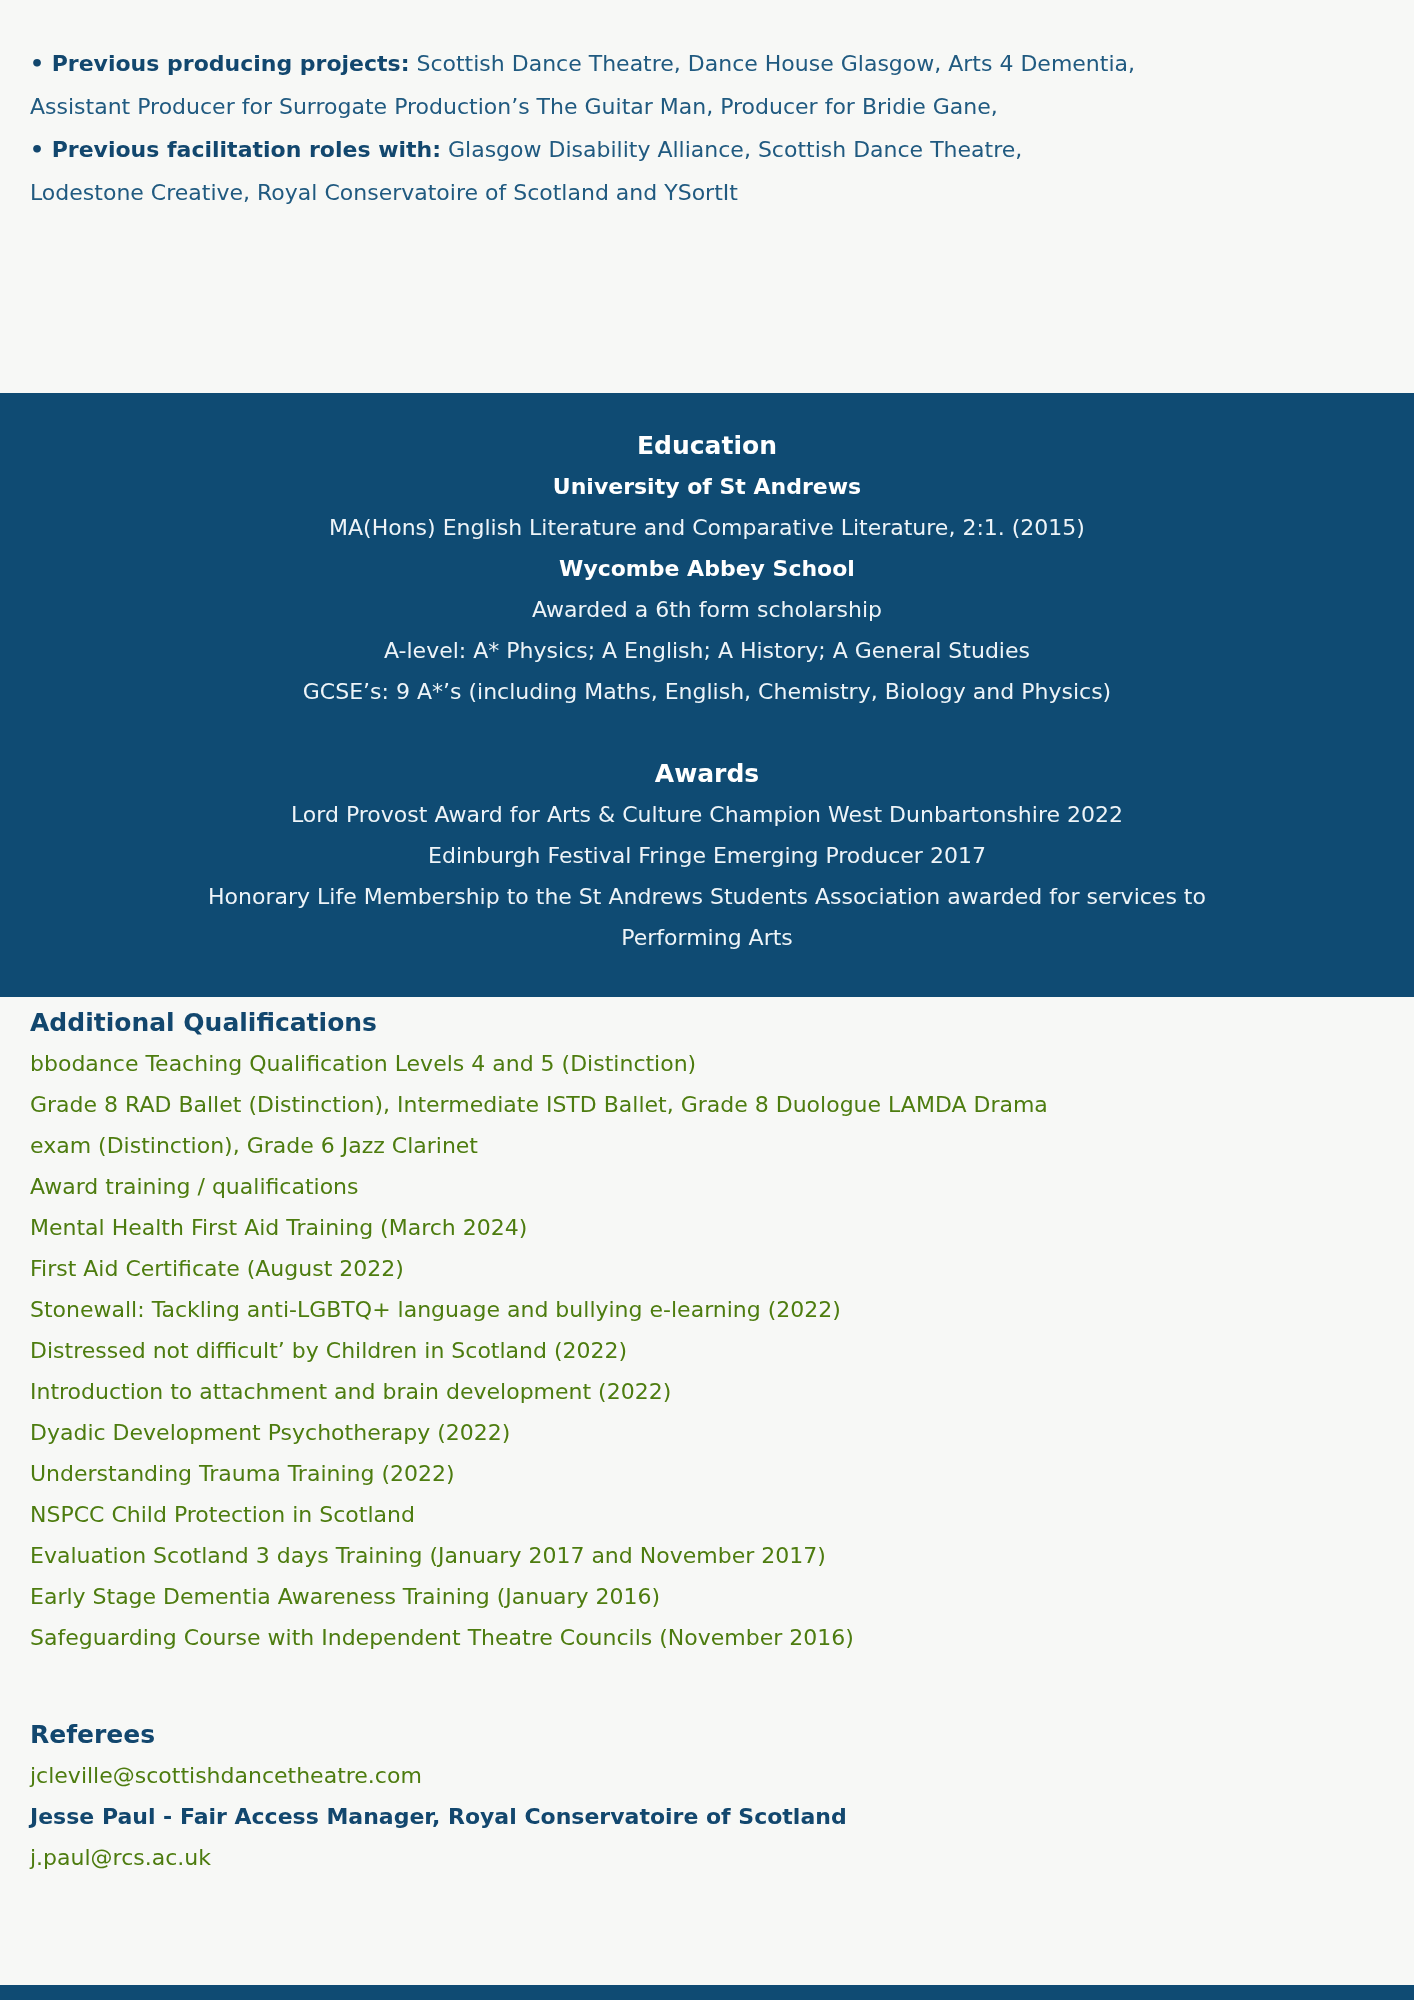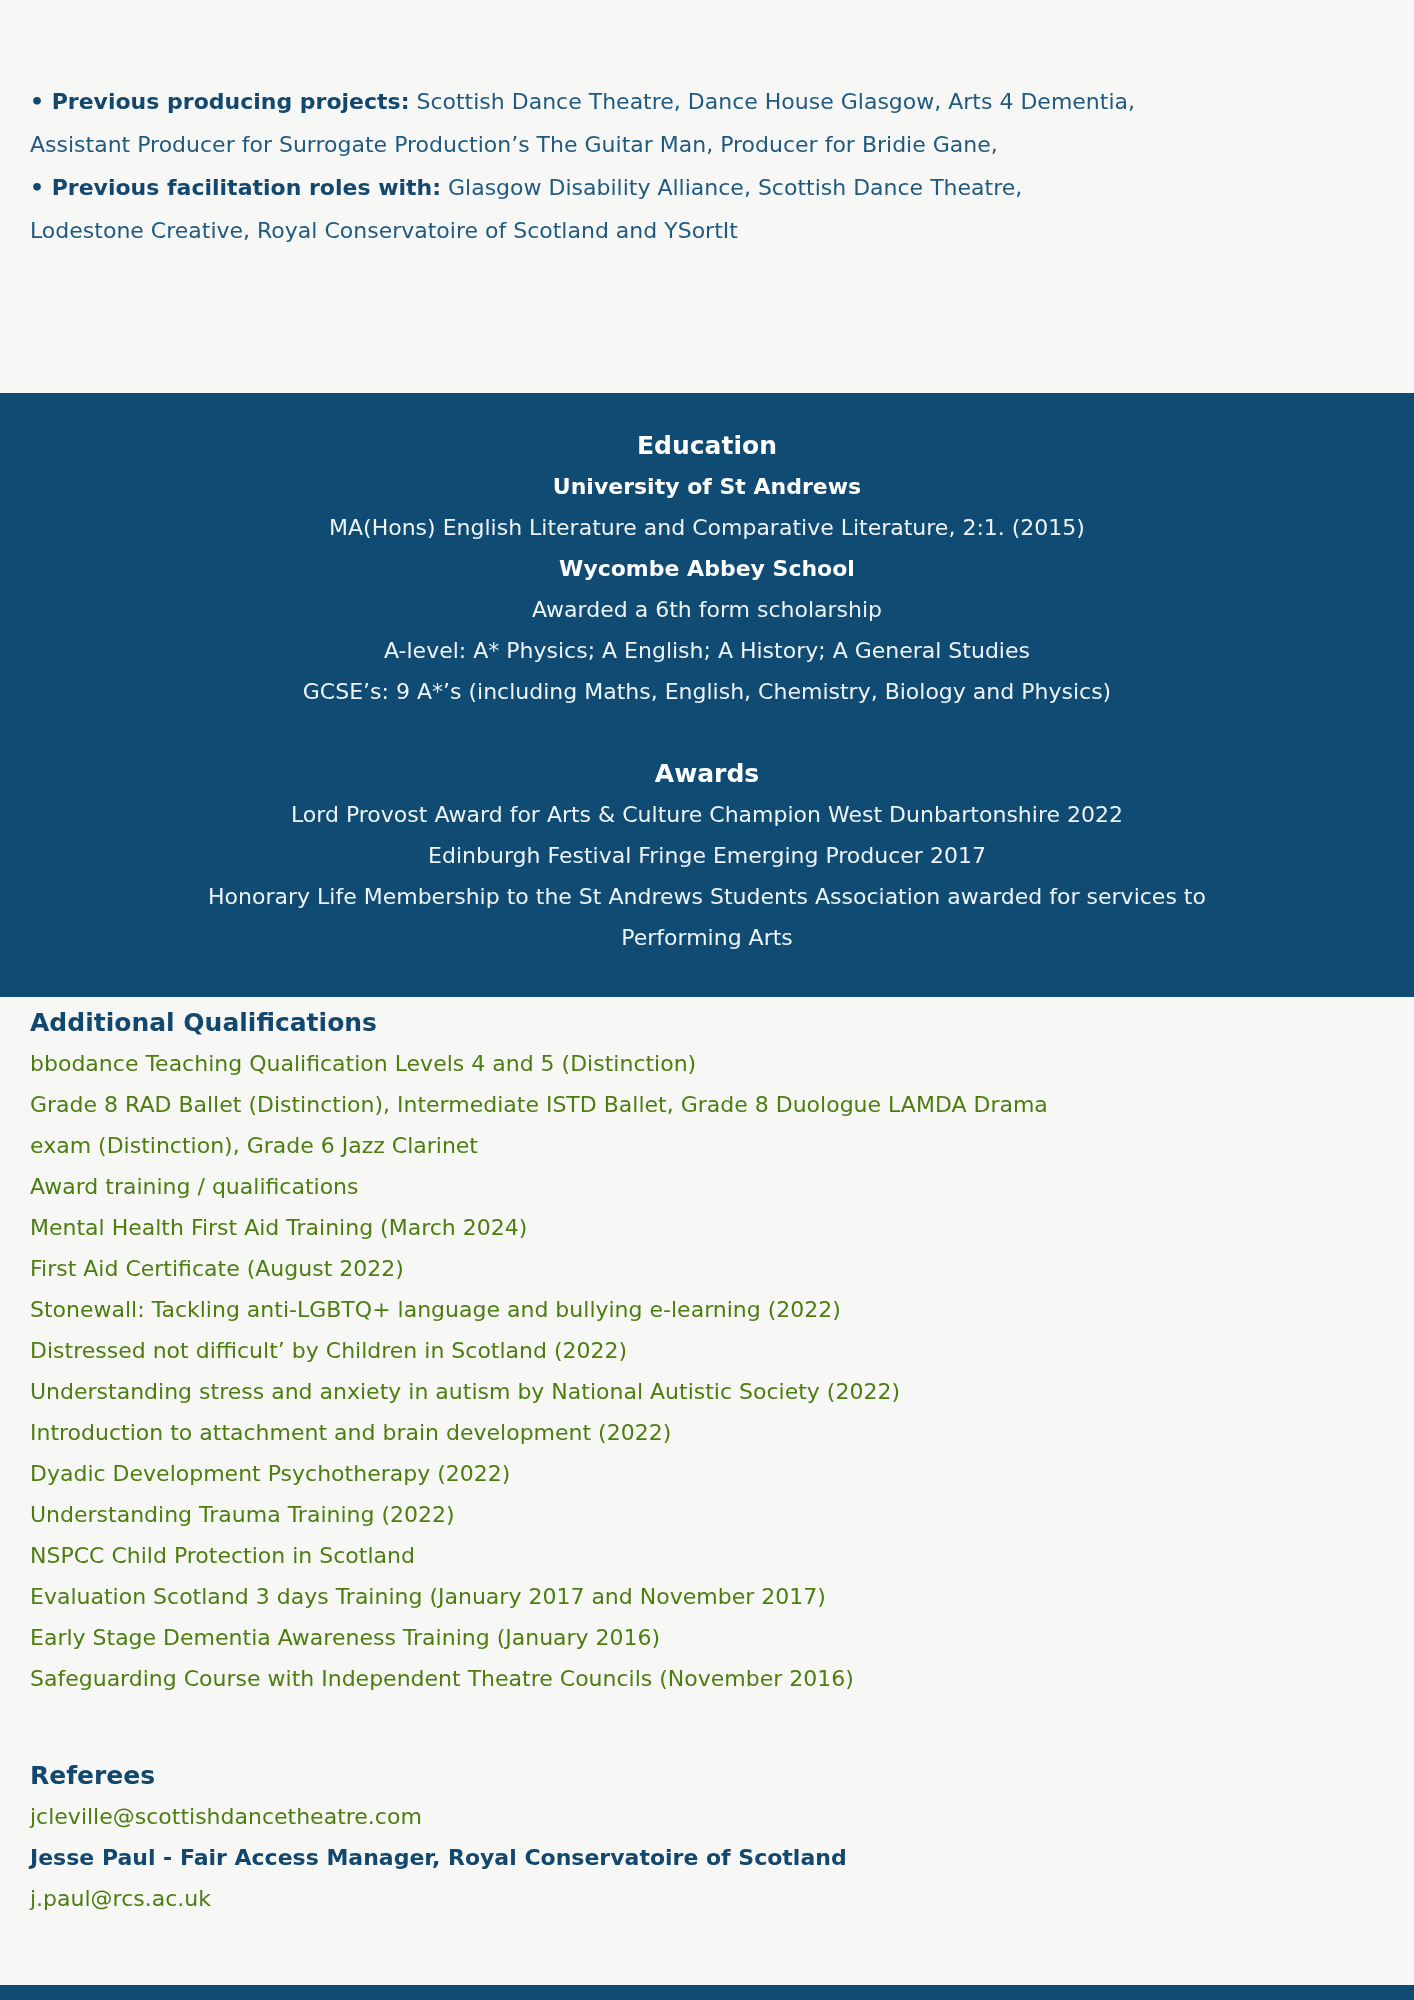--- a/index.html
+++ b/index.html
@@ -8,21 +8,21 @@
     font-family:"DejaVu Sans",sans-serif;
     background:#e9e9e9;
   }
   .page{
     position:relative;
     width:1414px;height:2000px;
     background:#f7f8f6;
     overflow:hidden;
   }
   .sec{box-sizing:border-box;padding-left:30px;padding-right:30px;}
-  .sec-top{height:393px;padding-top:80px;}
+  .sec-top{height:393px;padding-top:42px;}
   .sec-blue{height:604px;background:#0f4b73;padding-top:32px;}
   .sec-main{height:988px;padding-top:5px;}
   .footer-bar{
     position:absolute;left:0;bottom:0;
     width:1414px;height:15px;
     background:#0f4b73;
   }
   
   .line{
     margin:0;
@@ -86,21 +86,20 @@
   <section class="sec sec-light sec-main">
       <div class="row row-heading">Additional Qualifications</div>
       <div class="row row-text">bbodance Teaching Qualification Levels 4 and 5 (Distinction)</div>
       <div class="row row-text">Grade 8 RAD Ballet (Distinction), Intermediate ISTD Ballet, Grade 8 Duologue LAMDA Drama</div>
       <div class="row row-text">exam (Distinction), Grade 6 Jazz Clarinet</div>
       <div class="row row-text">Award training / qualifications</div>
       <div class="row row-text">Mental Health First Aid Training (March 2024)</div>
       <div class="row row-text">First Aid Certificate (August 2022)</div>
       <div class="row row-text">Stonewall: Tackling anti-LGBTQ+ language and bullying e-learning (2022)</div>
       <div class="row row-text">Distressed not difficult’ by Children in Scotland (2022)</div>
-      <div class="row row-text">Understanding stress and anxiety in autism by National Autistic Society (2022)</div>
       <div class="row row-text">Introduction to attachment and brain development (2022)</div>
       <div class="row row-text">Dyadic Development Psychotherapy (2022)</div>
       <div class="row row-text">Understanding Trauma Training (2022)</div>
       <div class="row row-text">NSPCC Child Protection in Scotland</div>
       <div class="row row-text">Evaluation Scotland 3 days Training (January 2017 and November 2017)</div>
       <div class="row row-text">Early Stage Dementia Awareness Training (January 2016)</div>
       <div class="row row-text">Safeguarding Course with Independent Theatre Councils (November 2016)</div>
       <div class="row row-gap-lg"></div>
       <div class="row row-heading">Referees</div>
       <div class="row row-text">jcleville@scottishdancetheatre.com</div>

